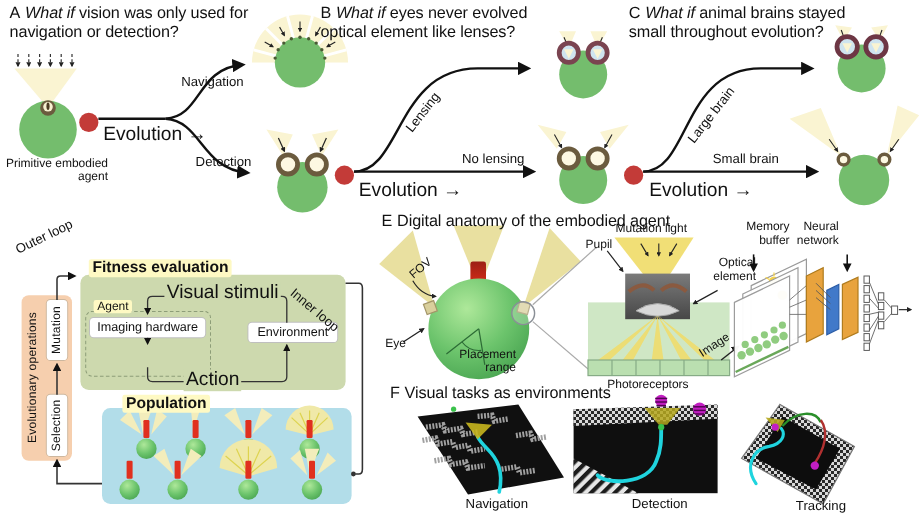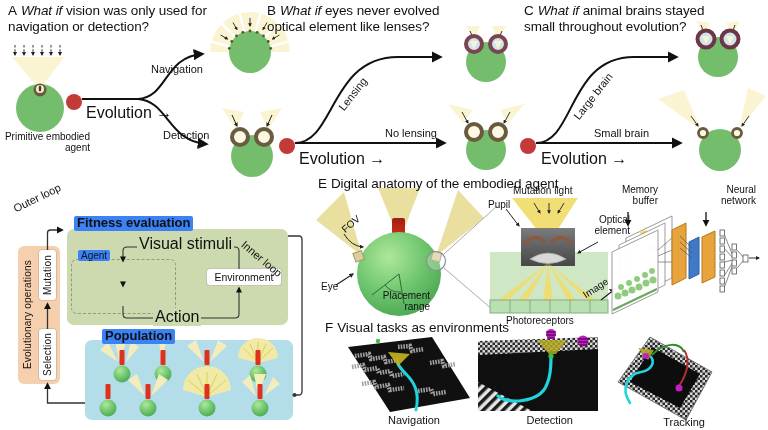--- a/index.html
+++ b/index.html
@@ -2,21 +2,21 @@
 <html><head>
 <meta charset="utf-8">
 <style>
   html,body{margin:0;padding:0;background:#fff}
   .fig{position:relative;width:768px;height:430px;background:#fff;overflow:hidden;
        font-family:"Liberation Sans",sans-serif;color:#111}
   .fig svg.art{position:absolute;left:0;top:0;z-index:2;pointer-events:none}
   .lb{position:absolute;font-size:16px;line-height:1.12;white-space:nowrap;z-index:3}
   .s10{font-size:10px}.s11{font-size:11px}
   .wrap{white-space:normal;text-align:right}
-  .strip{background:#3b82f6;padding:0 3px;border-radius:2px}
+  .strip{background:#fef9c3;padding:0 3px;border-radius:2px}
   .t13{font-size:13px;font-weight:700}
   .ptitle{position:absolute;font-size:13.5px;font-weight:400;line-height:1.16;z-index:3;letter-spacing:-.1px}
   .ptitle i{font-style:italic}
   .tag{margin-right:4px}
   .box{position:absolute;z-index:1;border-radius:7px}
   .wbox{position:absolute;z-index:1;background:#fff;border-radius:3px;box-shadow:0 0 0 .8px #bfbfbf;
         display:flex;align-items:center;justify-content:center;font-size:10.5px}
   .dashed{position:absolute;z-index:1;border:1.3px dashed #8d9d78;border-radius:6px}
   .vbox{position:absolute;z-index:1;background:#fff;border-radius:3px;box-shadow:0 0 0 .8px #cdb79e;
         display:flex;align-items:center;justify-content:center;font-size:10px}
@@ -34,20 +34,23 @@
   </div>
   <div class="vbox" style="left:39px;top:250px;width:17px;height:50px">
     <span class="vtext">Mutation</span>
   </div>
   <div class="vbox" style="left:39px;top:329px;width:17px;height:51px">
     <span class="vtext">Selection</span>
   </div>
 
   <div class="box" style="left:67px;top:229px;width:221px;height:96px;background:#cdd9ae"></div>
   <div class="dashed" style="left:71px;top:259px;width:103px;height:53px"></div>
+  <div class="wbox" style="left:75px;top:265px;width:96px;height:16px">
+    <span>Imaging hardware</span>
+  </div>
   <div class="wbox" style="left:207px;top:269px;width:74px;height:16px">
     <span>Environment</span>
   </div>
   <div class="box" style="left:85px;top:340px;width:208px;height:80px;background:#b2dde9"></div>
 
   <svg class="art" width="768" height="430" viewBox="0 0 768 430">
     <defs>
       <marker id="ah" viewBox="0 0 10 10" refX="7.5" refY="5" markerWidth="5.6" markerHeight="5.6" orient="auto-start-reverse">
         <path d="M0,0L10,5L0,10z" fill="#111"></path>
       </marker>
@@ -492,21 +495,21 @@
   </div>
   <div class="lb s10" style="left:343px;top:225px;transform:rotate(-40deg);transform-origin:left center">FOV</div>
   <div class="lb s10" style="left:321px;top:281px">Eye</div>
   <div class="lb wrap s10" style="left:368px;top:290px;width:62px">Placement range</div>
   <div class="lb s10" style="left:513px;top:185px">Mutation light</div>
   <div class="lb s10" style="left:488px;top:199px">Pupil</div>
   <div class="lb wrap s10" style="left:578px;top:214px;width:52px">Optical element</div>
   <div class="lb s10" style="left:506px;top:315px">Photoreceptors</div>
   <div class="lb s10" style="left:584px;top:290px;transform:rotate(-33deg);transform-origin:left center">Image</div>
   <div class="lb wrap s10" style="left:598px;top:184px;width:60px">Memory buffer</div>
-  <div class="lb wrap s10" style="left:696px;top:184px;width:60px">Neural network</div>
+  <div class="lb wrap s10" style="left:639px;top:184px;width:60px">Neural network</div>
 
   <div class="ptitle" style="left:325px;top:320px">
     <span class="tag">F</span><span>Visual tasks as environments</span>
   </div>
   <div class="lb wrap s11" style="left:360px;top:414px;width:80px">Navigation</div>
   <div class="lb wrap s11" style="left:493px;top:414px;width:80px">Detection</div>
   <div class="lb wrap s11" style="left:625px;top:416px;width:80px">Tracking</div>
 
 </div>
 

